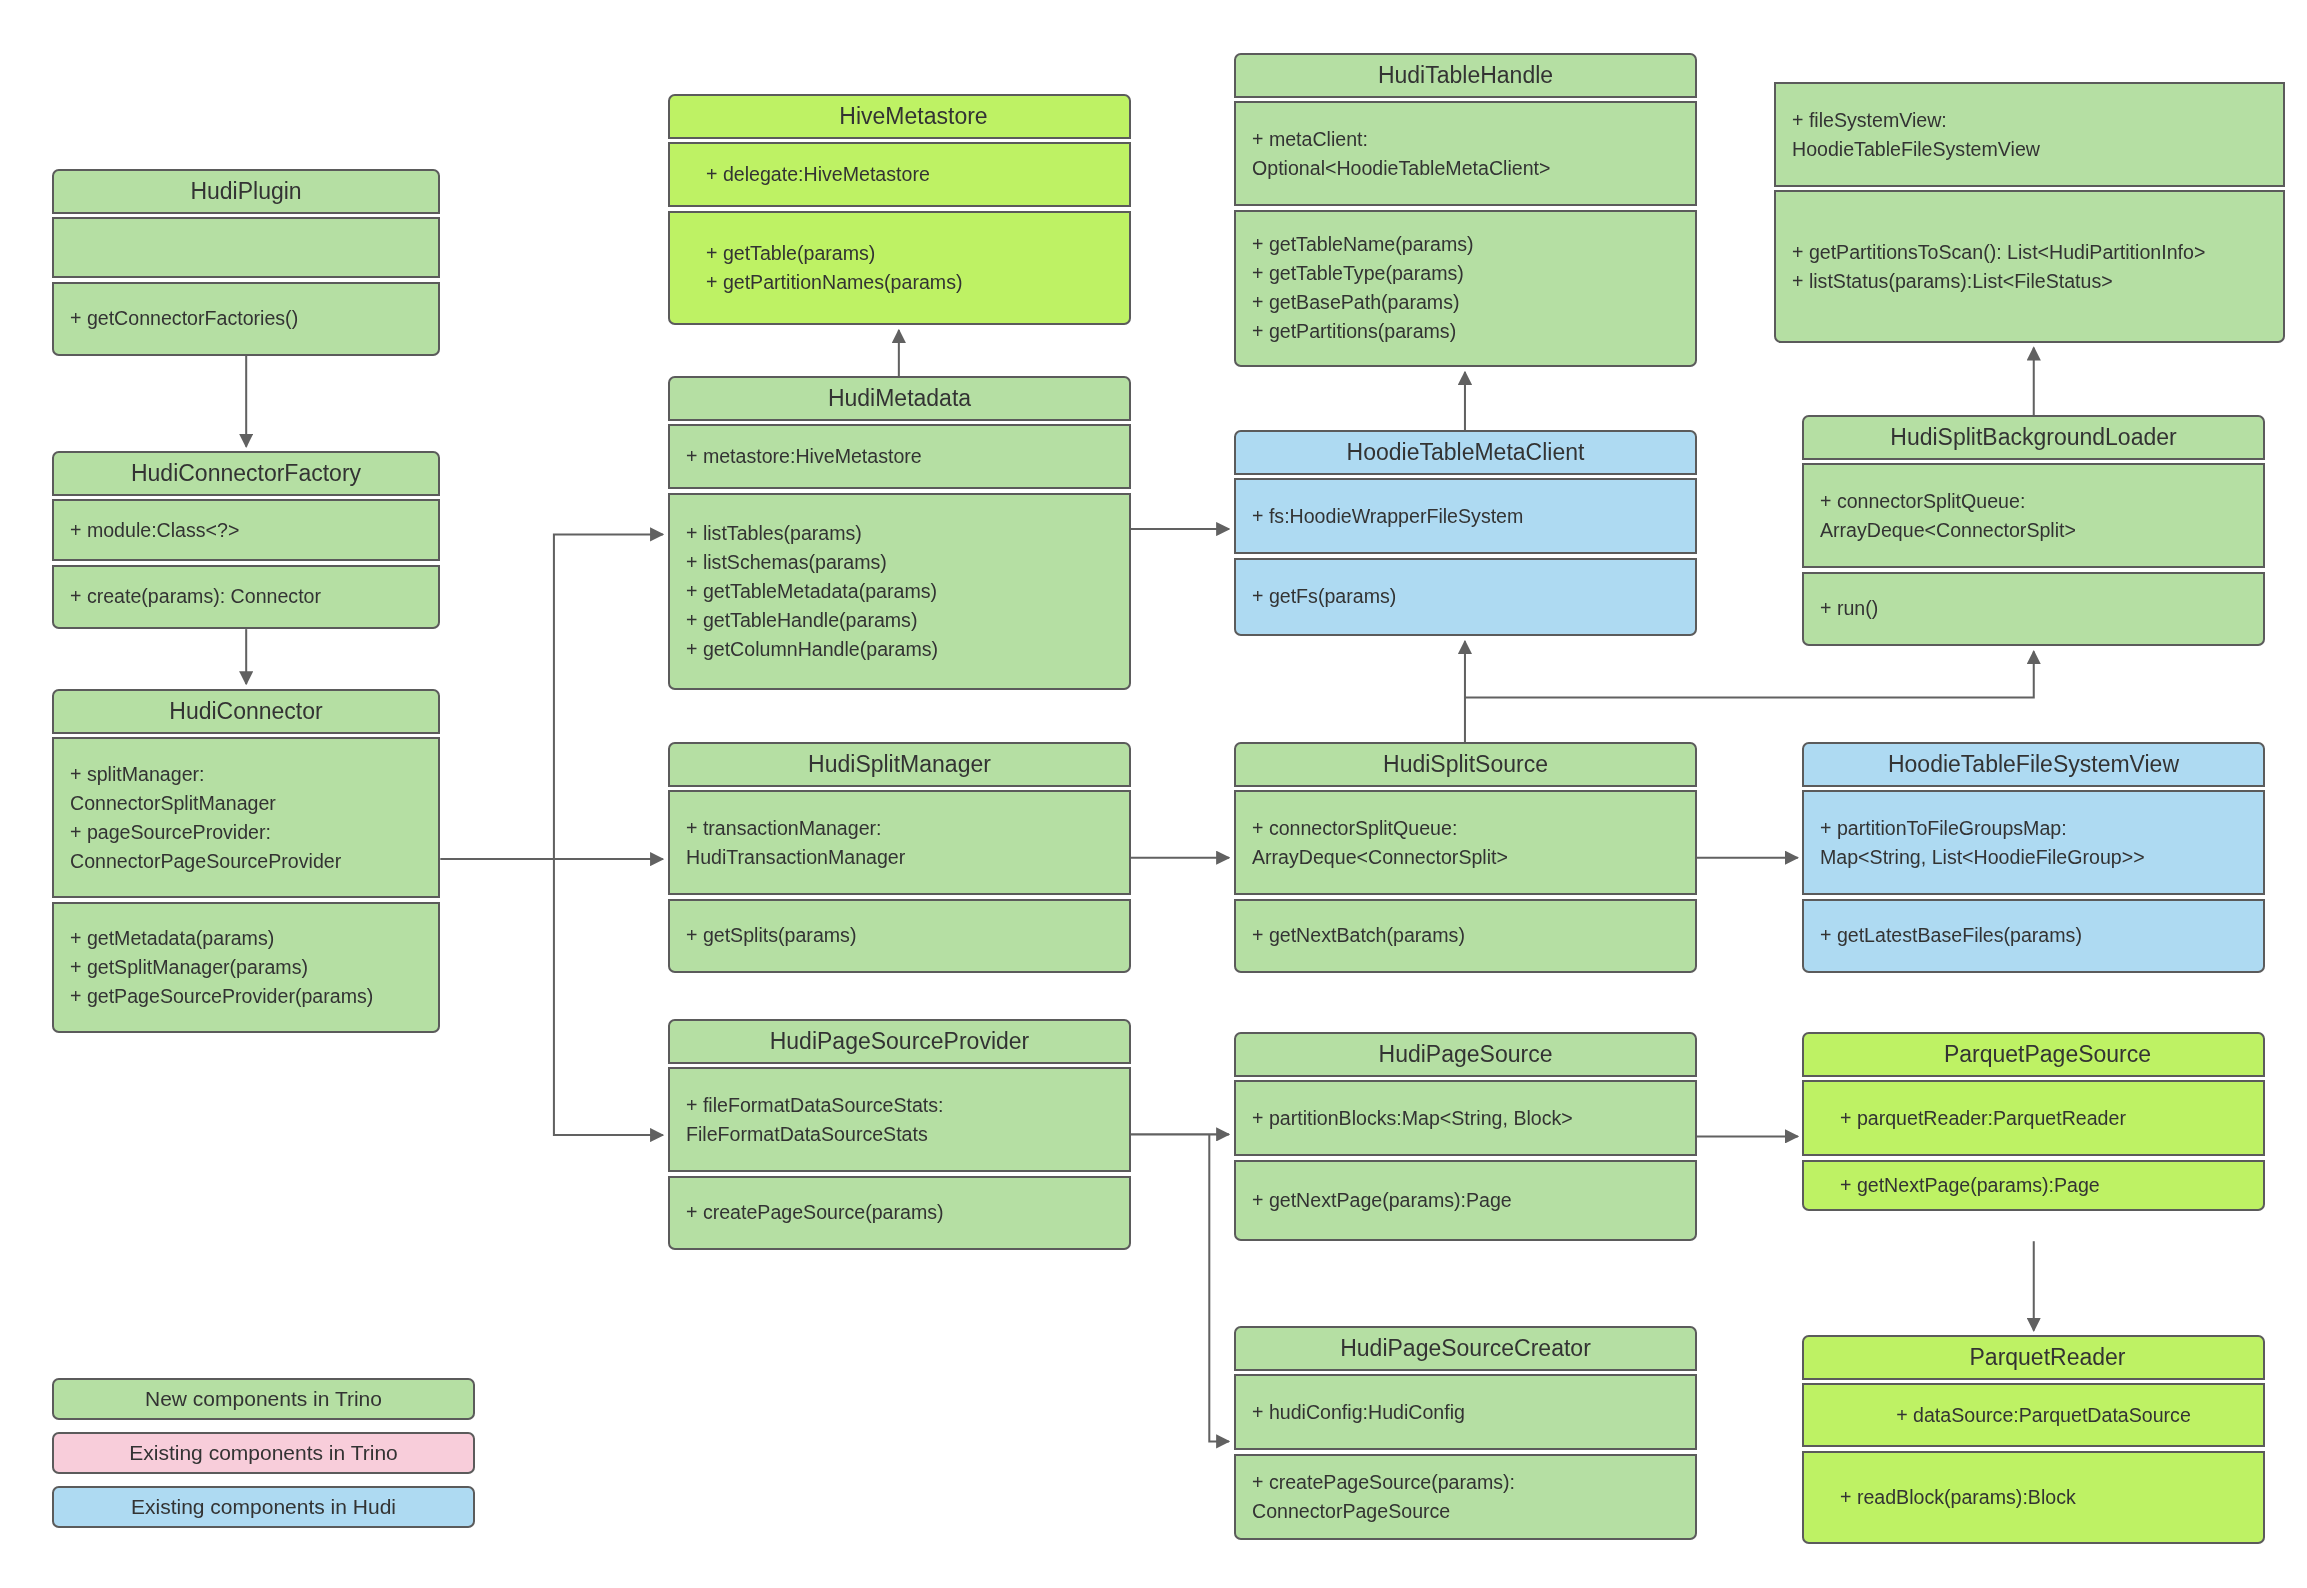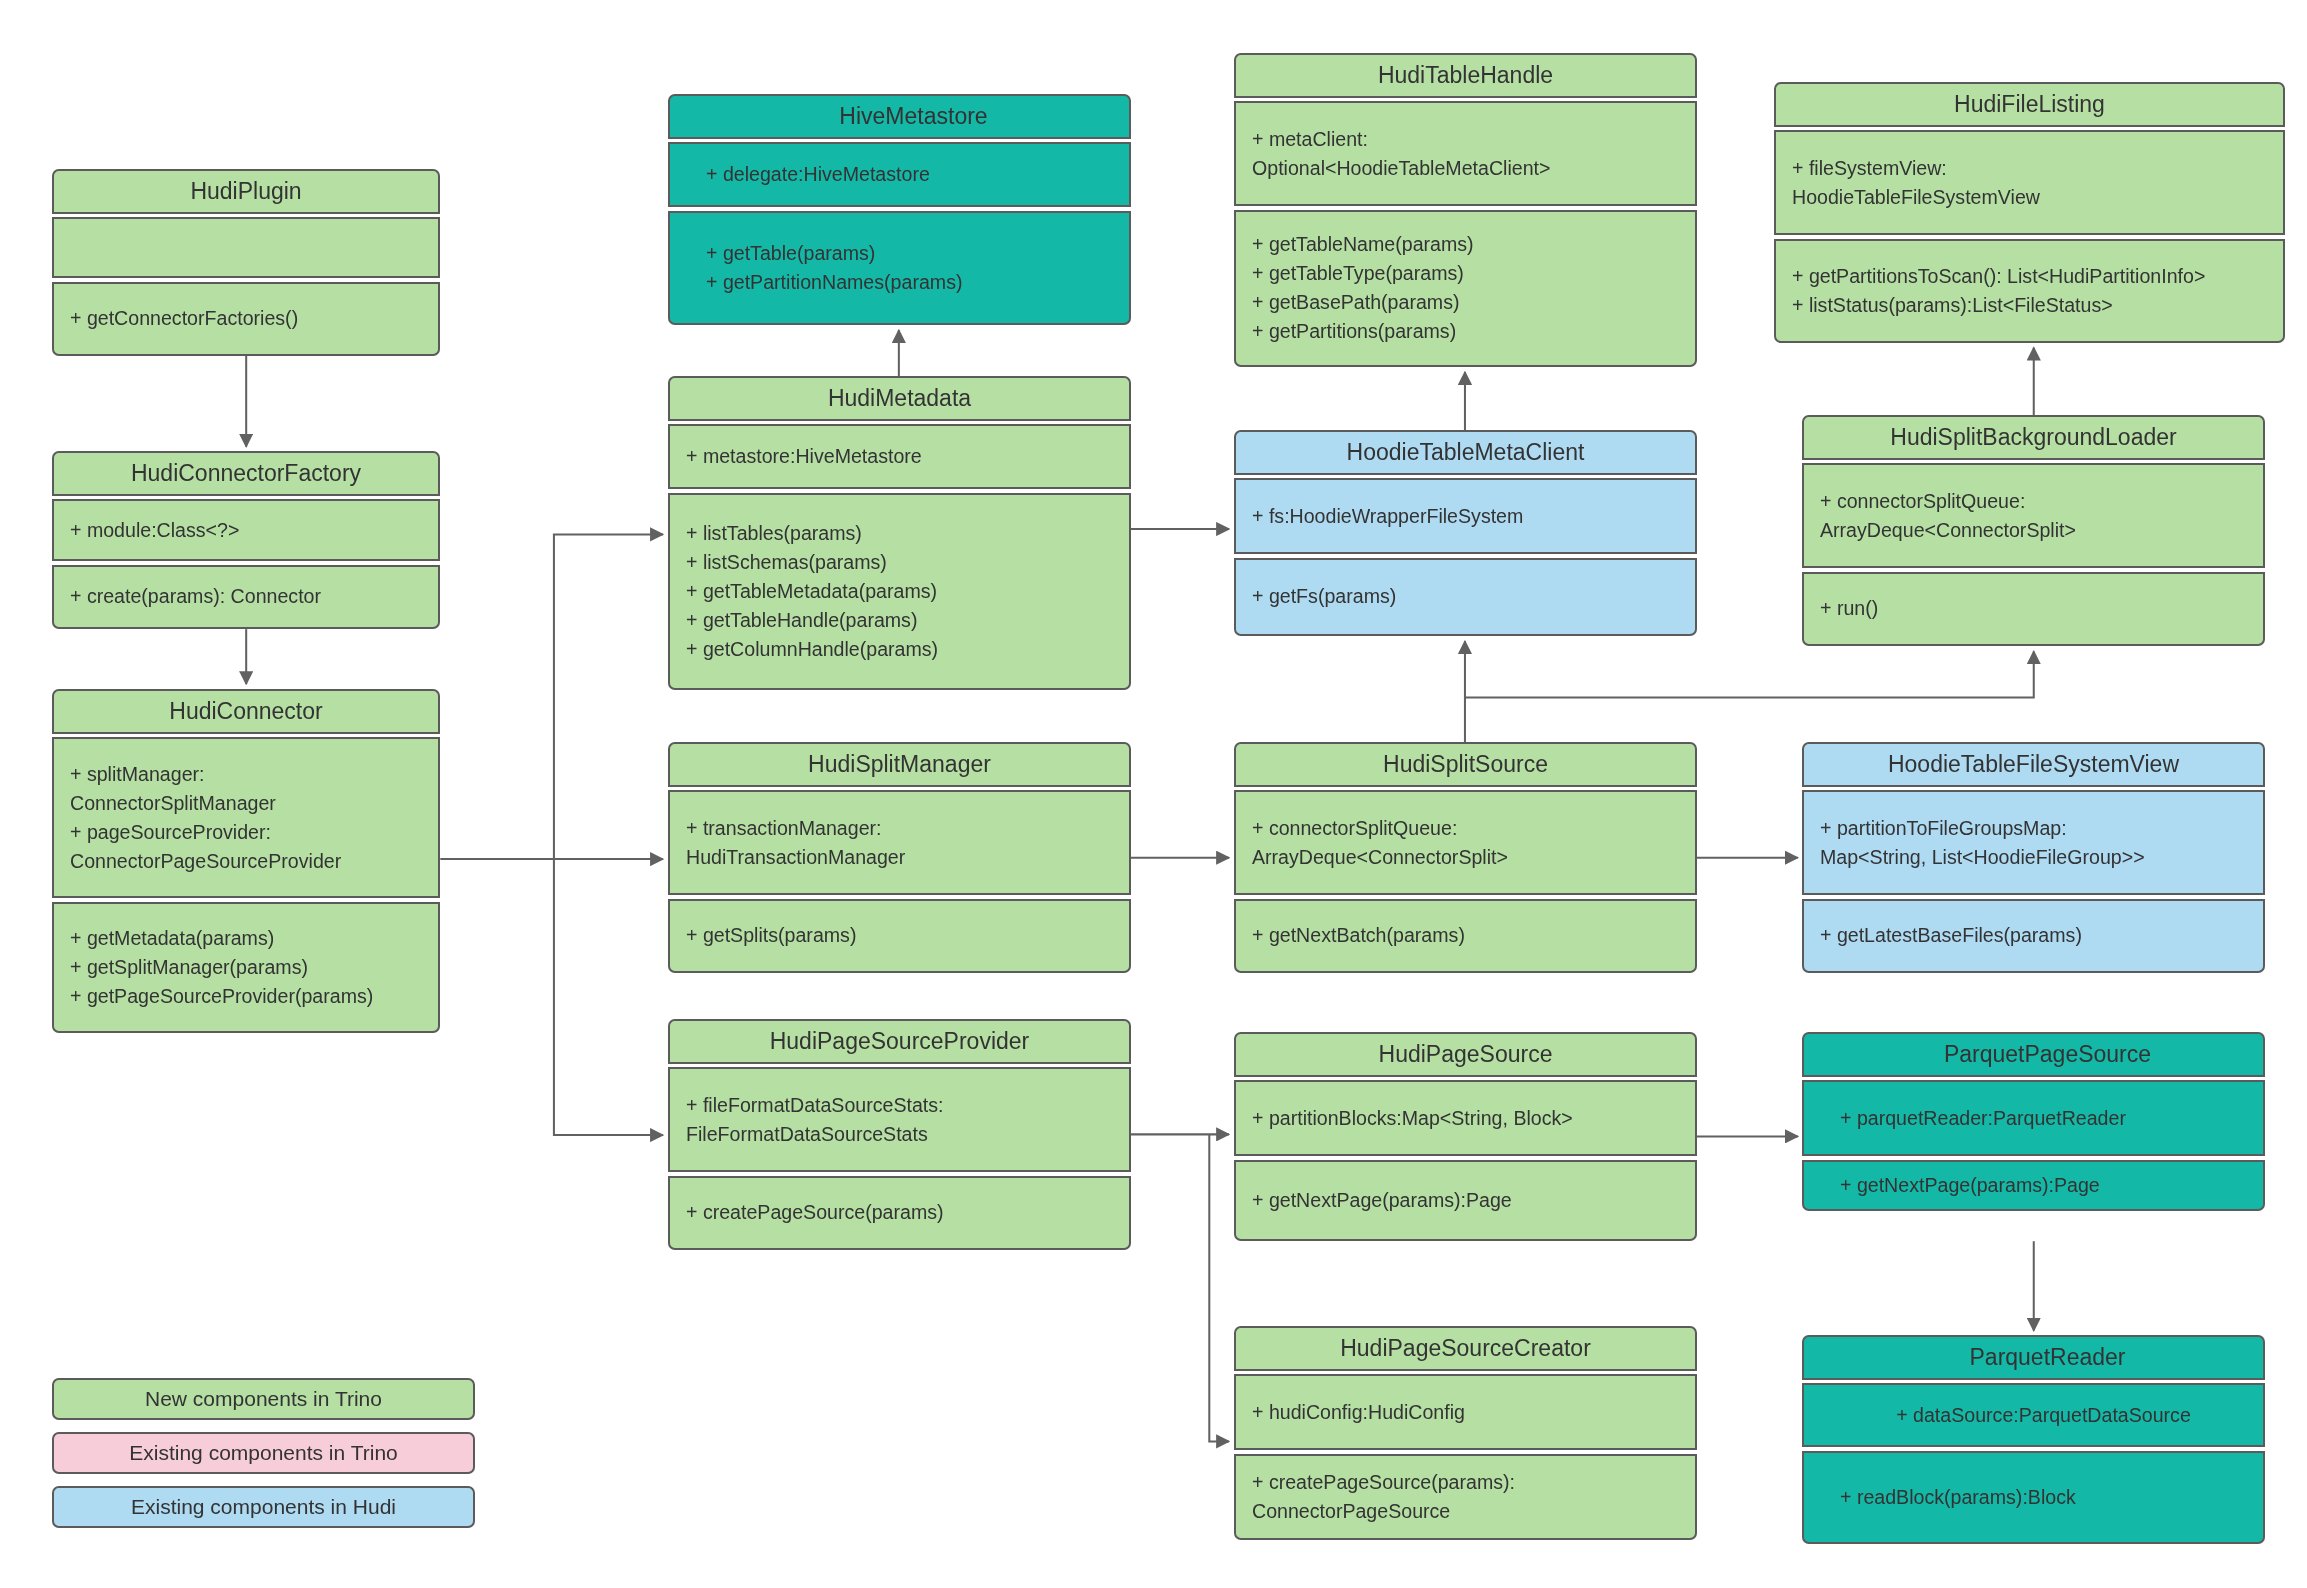--- a/index.html
+++ b/index.html
@@ -48,21 +48,21 @@
     font-size: 23px;
     border-radius: 6.8px 6.8px 0 0;
     padding: 0 8px;
   }
   .sec.attrs { flex: 0 0 auto; }
   .sec.methods {
     flex: 1 1 auto;
     border-radius: 0 0 6.8px 6.8px;
   }
   .c-green .sec { background: #b5dfa3; }
-  .c-pink  .sec { background: #14b8a6; padding-left: 36px; }
+  .c-pink  .sec { background: #bef264; padding-left: 36px; }
   .c-blue  .sec { background: #aedaf2; }
   .line { white-space: nowrap; }
   .legend-item {
     position: absolute;
     width: 423px;
     height: 42px;
     box-sizing: border-box;
     border: 2px solid #5b5b5b;
     border-radius: 6.8px;
     display: flex;
@@ -182,21 +182,20 @@
     <div class="sec title">HoodieTableMetaClient</div>
     <div class="sec attrs" style="height:76px;">
         <div class="line">+ fs:HoodieWrapperFileSystem</div>
       </div>
     <div class="sec methods">
         <div class="line">+ getFs(params)</div>
       </div>
   </div>
 
   <div class="uml-class c-green" style="left:1774px; top:82px; width:511px; height:261px;">
-    <div class="sec title">HudiFileListing</div>
     <div class="sec attrs" style="height:105px;">
         <div class="line">+ fileSystemView:</div>
         <div class="line">HoodieTableFileSystemView</div>
       </div>
     <div class="sec methods">
         <div class="line">+ getPartitionsToScan(): List&lt;HudiPartitionInfo&gt;</div>
         <div class="line">+ listStatus(params):List&lt;FileStatus&gt;</div>
       </div>
   </div>
 

